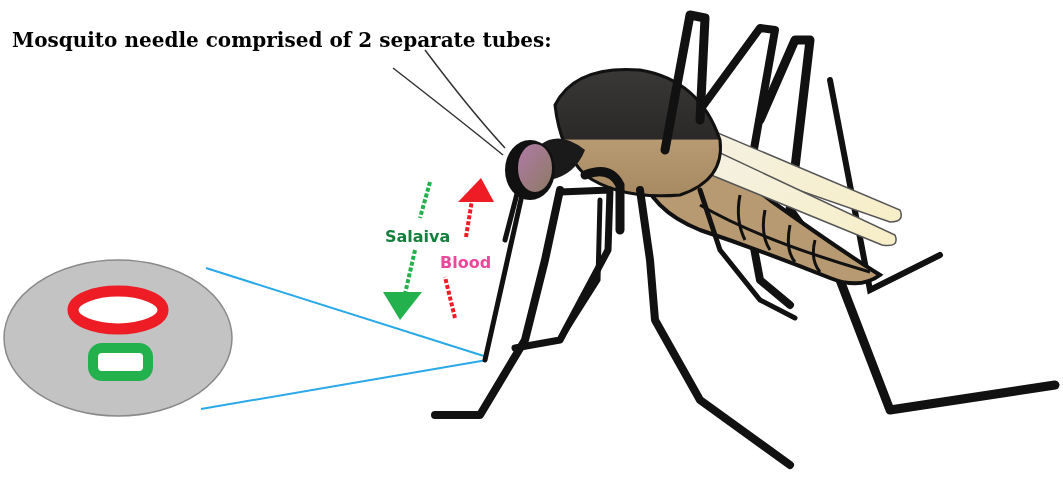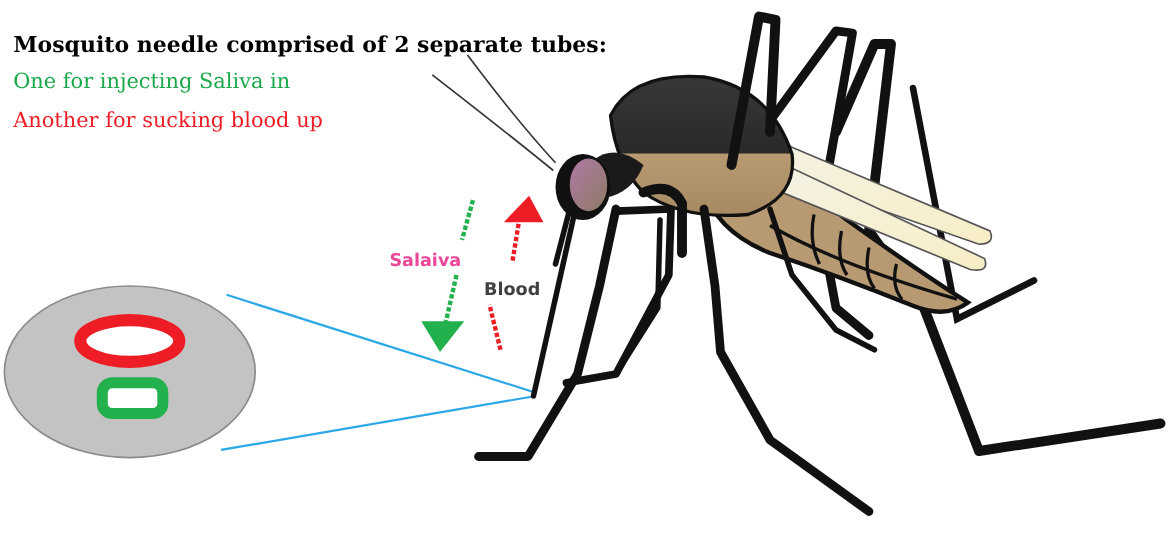--- a/index.html
+++ b/index.html
@@ -18,22 +18,22 @@
     }
     .caption.title { top: 28px; font-size: 20px; font-weight: bold; color: #000000; }
     .caption.saliva { top: 63px; font-size: 19px; color: #1aa84a; }
     .caption.blood  { top: 98px; font-size: 19px; color: #ee1c24; }
     .arrow-label {
       position: absolute;
       font-family: "DejaVu Sans", sans-serif;
       font-size: 16px;
       font-weight: bold;
     }
-    .arrow-label.saliva { left: 354px; top: 227px; color: #ec4899; }
-    .arrow-label.blood  { left: 440px; top: 253px; color: #404040; }
+    .arrow-label.saliva { left: 385px; top: 227px; color: #15803d; }
+    .arrow-label.blood  { left: 440px; top: 253px; color: #ec4899; }
     svg.art { position: absolute; left: 0; top: 0; }
   </style>
 </head>
 <body>
 
 <div class="canvas">
 
   <svg class="art" width="1063" height="501" viewBox="0 0 1063 501">
     <defs>
       <linearGradient id="eyeGrad" x1="0" y1="0" x2="1" y2="1">
@@ -112,18 +112,16 @@
 
       <path d="M640,190 L650,260 L655,320 L700,400 L790,465" stroke="#111" stroke-width="8" fill="none" stroke-linejoin="round" stroke-linecap="round"></path>
       <path d="M600,200 L598,280 L560,340" stroke="#111" stroke-width="5" fill="none" stroke-linecap="round"></path>
       <path d="M700,190 L720,250 L760,300 L795,318" stroke="#111" stroke-width="5" fill="none" stroke-linecap="round"></path>
 
       <path d="M665,150 L690,15 L705,18 L700,120" stroke="#111" stroke-width="9" fill="none" stroke-linejoin="round" stroke-linecap="round"></path>
     </g>
   </svg>
 
   <div class="caption title">Mosquito needle comprised of 2 separate tubes:</div>
-  <div class="caption saliva">One for injecting Saliva in</div>
-  <div class="caption blood">Another for sucking blood up</div>
 
   <div class="arrow-label saliva">Salaiva</div>
   <div class="arrow-label blood">Blood</div>
 </div>
 
 </body></html>

